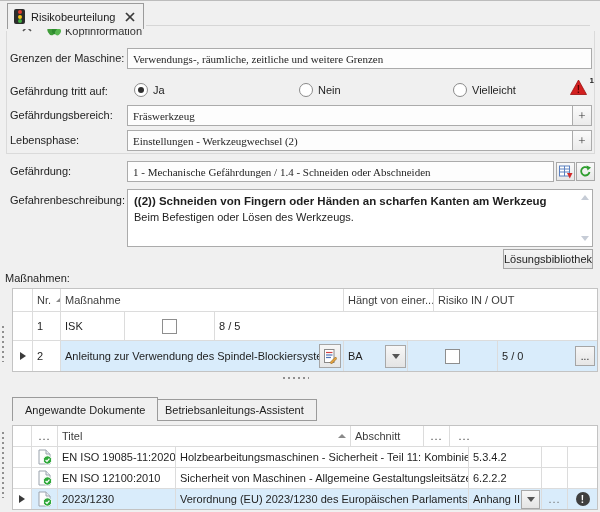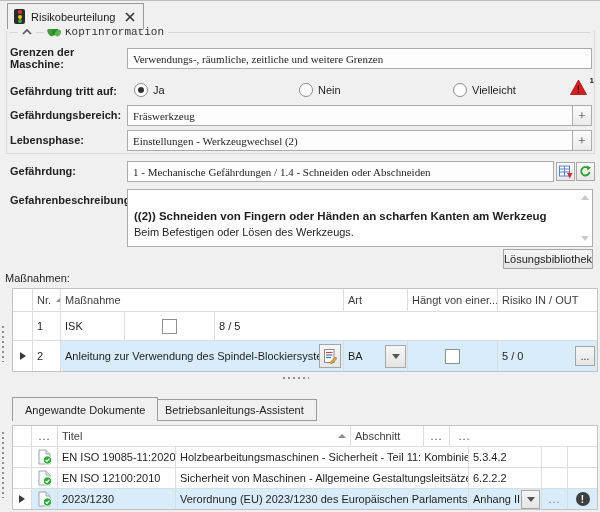--- a/index.html
+++ b/index.html
@@ -21,44 +21,44 @@
   }
   .doc-tab .title{font-size:11px;color:#1a1a1a;}
   .tl-icon{width:11px;height:15px;background:#2b2b2b;border-radius:2px;
     display:flex;flex-direction:column;align-items:center;justify-content:space-evenly;}
   .tl-icon i{width:4px;height:4px;border-radius:50%;display:block;}
   .close-x{width:10px;height:10px;margin-left:4px;cursor:pointer;}
 
   
   .groupbox{left:6px;top:31px;width:589px;height:123px;
     border:1px solid #dadada;border-top:none;}
-  .gb-header{left:10px;top:25px;width:580px;height:14px;display:flex;align-items:center;z-index:2;font-family:Liberation Mono, monospace;}
+  .gb-header{left:10px;top:25px;width:580px;height:14px;display:flex;align-items:flex-start;z-index:2;}
   .gb-line{height:1px;background:#d6d6d6;}
   .gb-title{margin:0 4px;font-size:11px;color:#333;}
 
   
-  .flabel{left:10px;width:118px;height:20px;display:flex;align-items:center;color:#222;font-weight:bold;}
+  .flabel{left:10px;width:118px;height:20px;display:flex;align-items:center;color:#222;}
   .field{
     left:127px;width:465px;height:21px;border:1px solid #ababab;background:#fdfdfd;
     display:flex;align-items:center;overflow:hidden;font-family:Liberation Serif, serif;
   }
   .field .val{flex:1;padding:0 5px;white-space:nowrap;overflow:hidden;}
   .plusbtn{width:18px;align-self:stretch;border-left:1px solid #ababab;
     background:linear-gradient(#fafafa,#ebebeb);display:flex;align-items:center;justify-content:center;
     font-size:13px;color:#333;cursor:pointer;}
   .radio{display:flex;align-items:center;gap:5px;}
   .rb{width:12px;height:12px;border-radius:50%;border:1px solid #8a8a8a;background:#fff;
     display:flex;align-items:center;justify-content:center;}
   .rb.on i{width:6px;height:6px;border-radius:50%;background:#2f2f2f;display:block;}
   .iconbtn{width:19px;height:19px;border:1px solid #a8a8a8;background:linear-gradient(#fafafa,#e8e8e8);
     display:flex;align-items:center;justify-content:center;cursor:pointer;}
 
   
   .descbox{left:127px;top:189px;width:466px;height:58px;border:1px solid #ababab;background:#fff;
-    padding:18px 16px 3px 6px;line-height:1.45;}
+    padding:3px 16px 3px 6px;line-height:1.45;}
   .descbox .b{font-weight:bold;font-size:11.5px;}
   .scroll-ch{position:absolute;right:3px;width:0;height:0;border-left:4px solid transparent;border-right:4px solid transparent;}
   .scroll-up{top:5px;border-bottom:5px solid #c6ccd6;}
   .scroll-dn{bottom:5px;border-top:5px solid #c6ccd6;}
 
   .btn{border:1px solid #a5a5a5;background:linear-gradient(#f6f6f6,#e6e6e6);
     display:flex;align-items:center;justify-content:center;cursor:pointer;color:#222;}
 
   
   .grid{background:#5eead4;border:1px solid #c3c3c3;font-size:11px;}
@@ -202,23 +202,20 @@
 <div class="abs grid" style="left:12px;top:288px;width:586px">
   <div class="grow ghead">
     <div class="gcell" style="width:20px"></div>
     <div class="gcell" style="width:28px;height:22px">
       <span>Nr.</span>
       <span class="sortasc"></span>
     </div>
     <div class="gcell" style="width:283px">
       <span>Maßnahme</span>
     </div>
-    <div class="gcell" style="width:64px">
-      <span>Art</span>
-    </div>
     <div class="gcell" style="width:90px">
       <span>Hängt von einer...</span>
     </div>
     <div class="gcell" style="width:99px">
       <span>Risiko IN / OUT</span>
     </div>
   </div>
 
   <div class="grow" style="height:28px">
     <div class="gcell" style="width:20px"></div>

